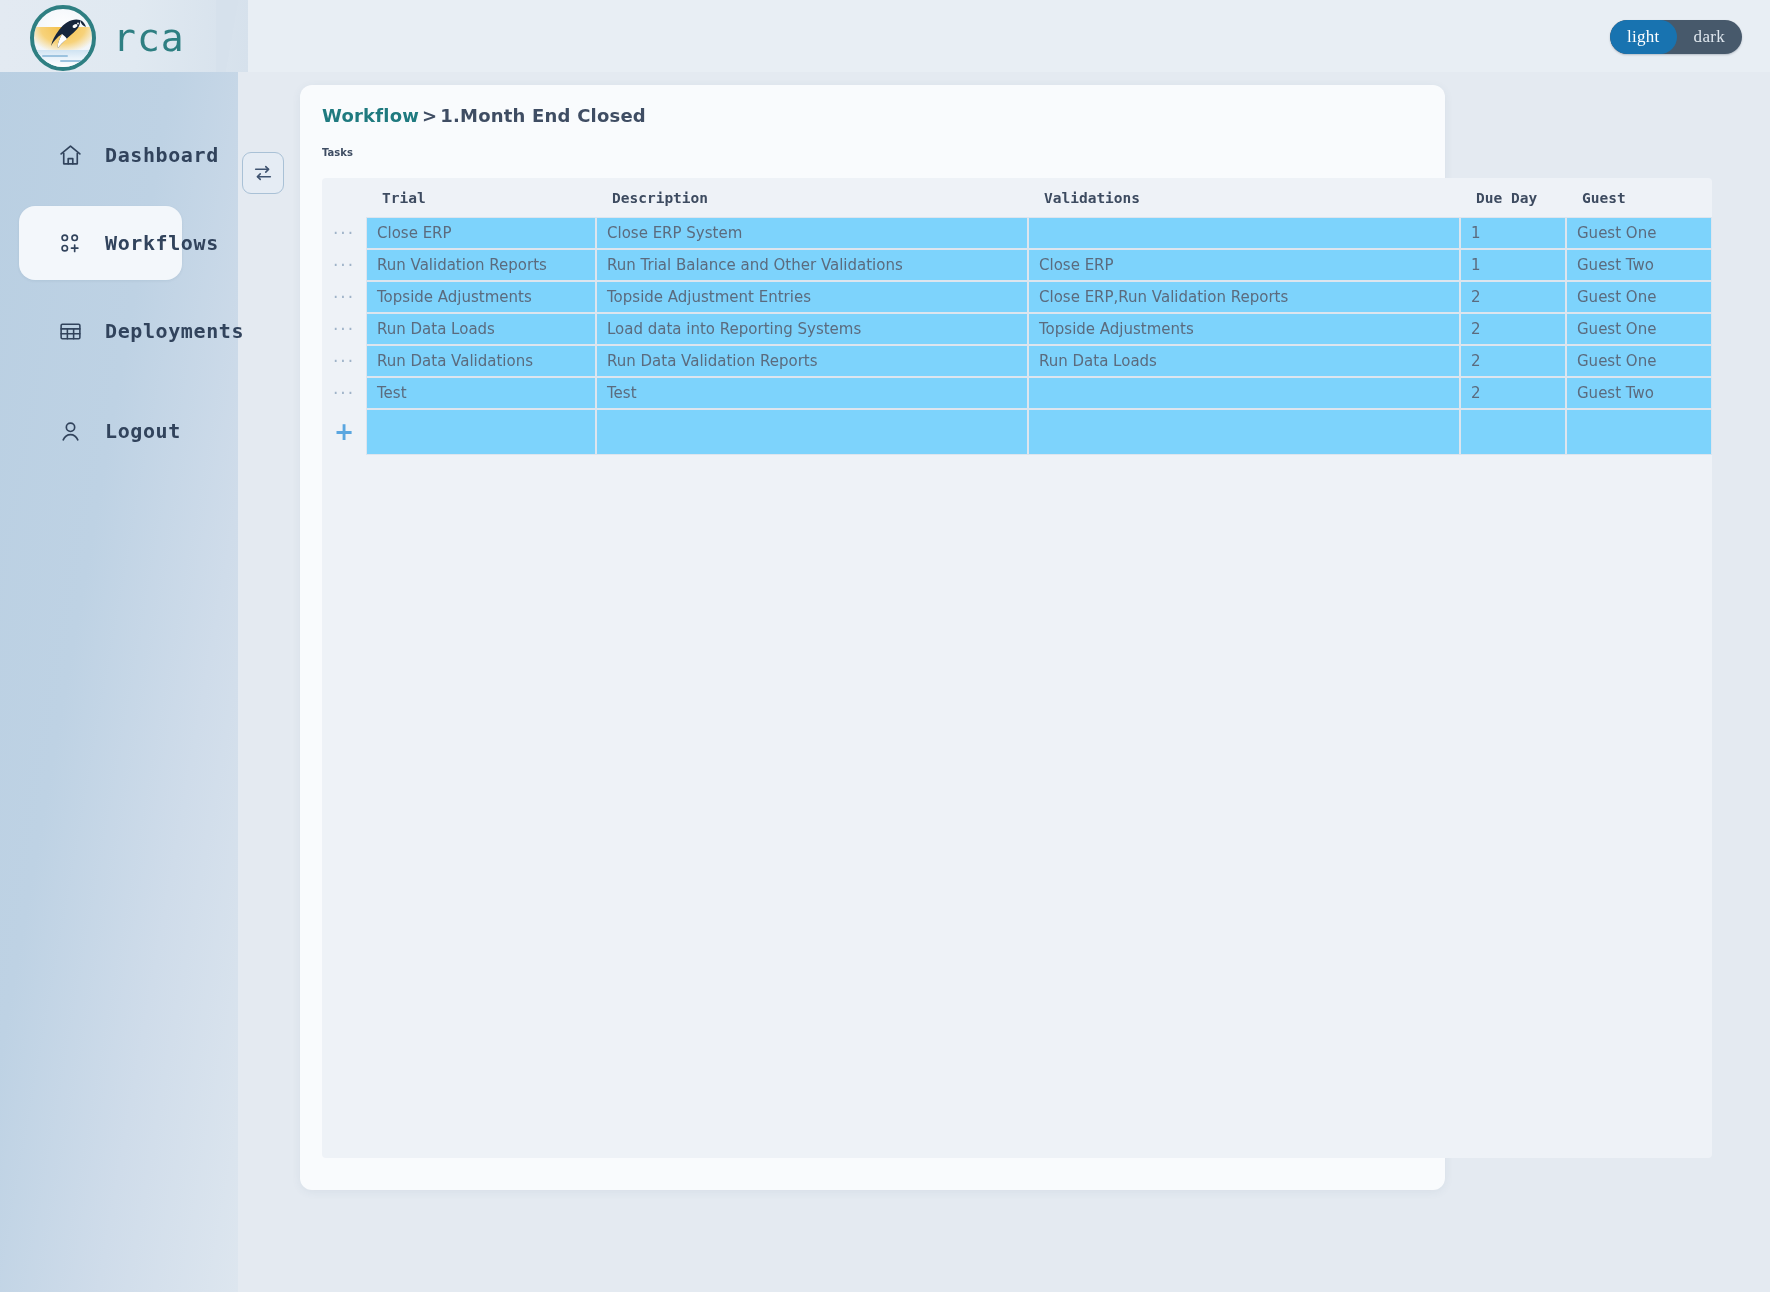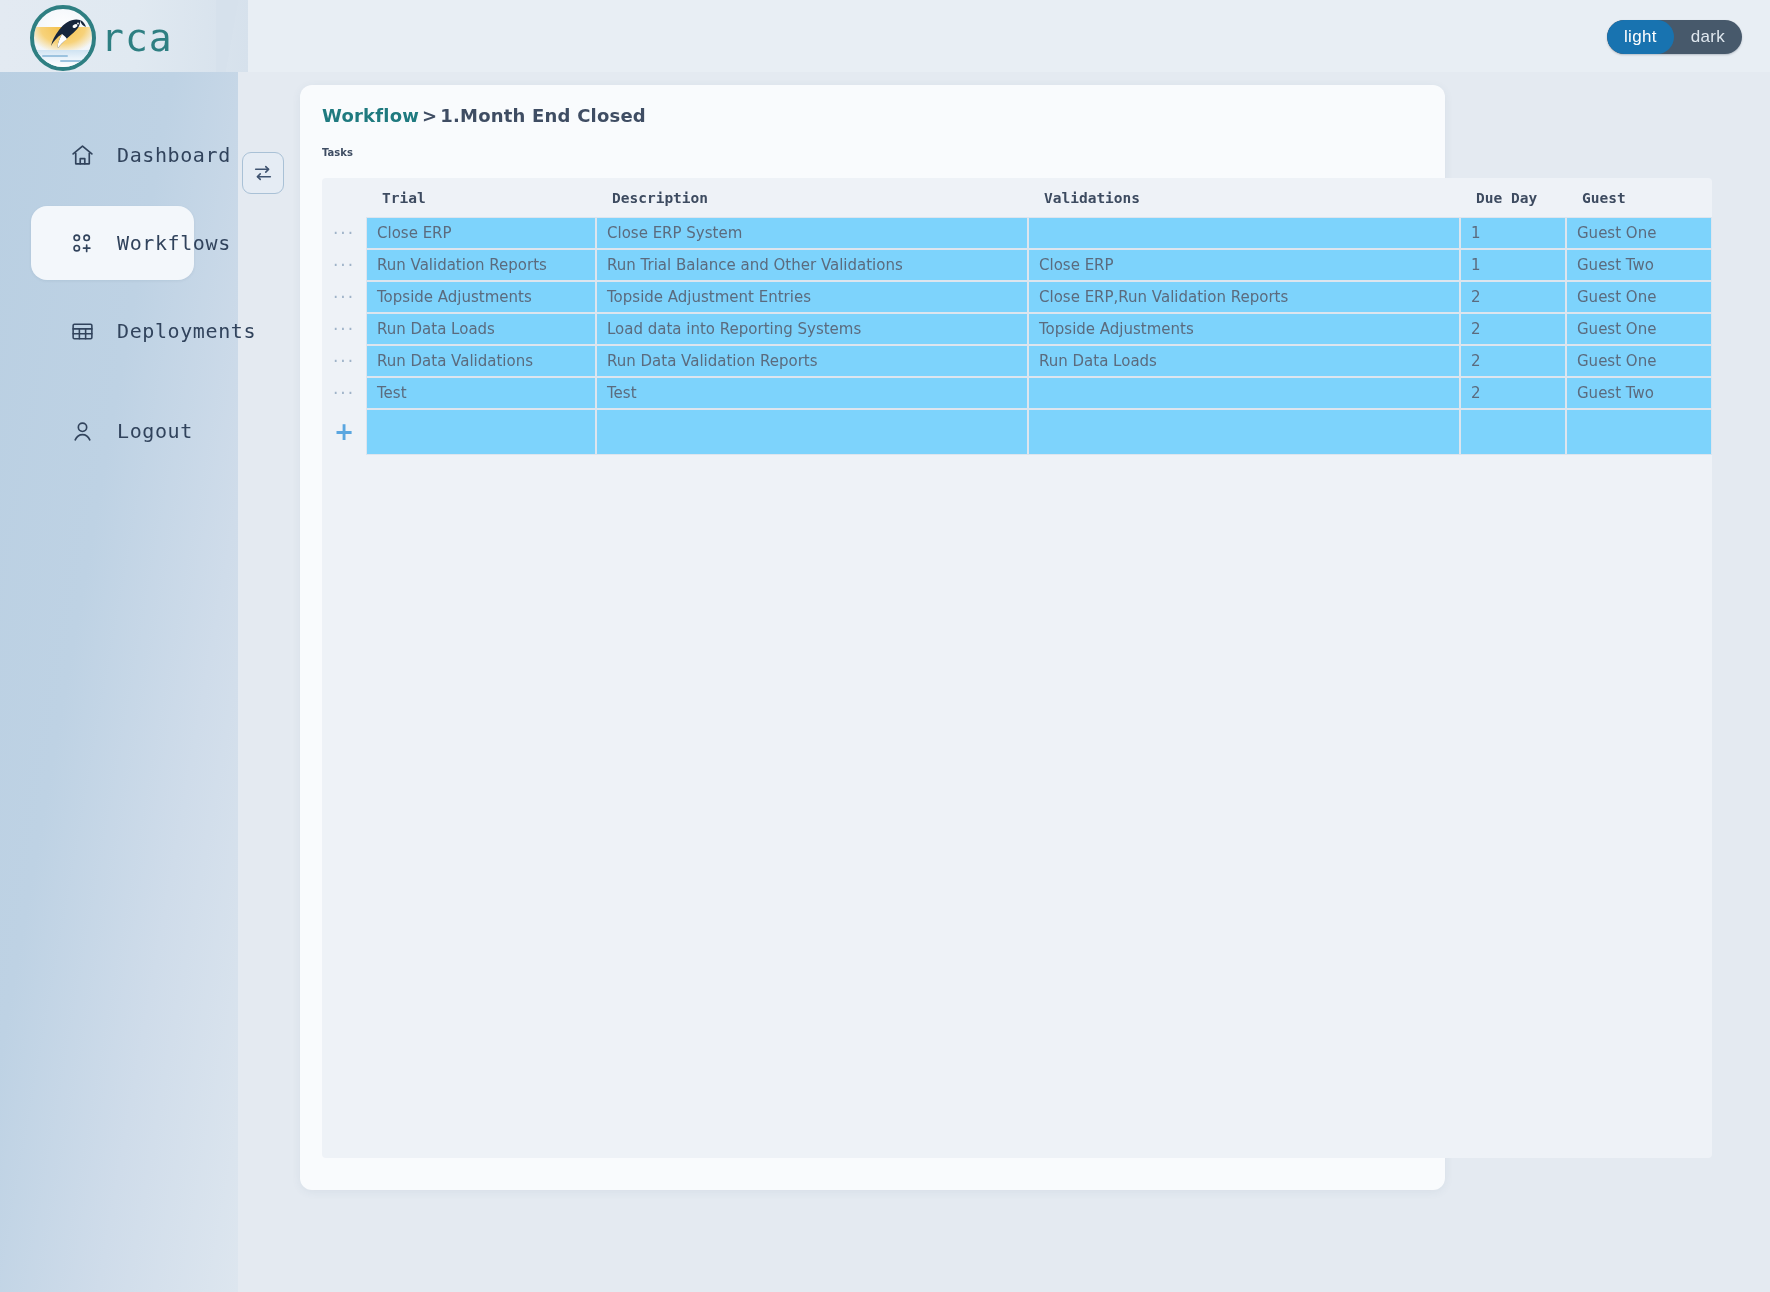--- a/index.html
+++ b/index.html
@@ -41,21 +41,21 @@
     width: 32px; height: 72px;
     background: linear-gradient(100deg, #d6e1ec 0%, #d6e1ec 50%, transparent 50.5%);
     clip-path: polygon(0 0, 100% 0, 55% 100%, 0 100%);
   }
 
   #logo-row {
     position: absolute;
     left: 30px; top: 5px;
     display: flex;
     align-items: center;
-    gap: 3px;
+    gap: 15px;
     z-index: 3;
     justify-content: space-between;
   }
 
   .orca-mark {
     width: 66px; height: 66px;
     border-radius: 50%;
     border: 4px solid #2e7f82;
     background: radial-gradient(circle at 50% 35%, #ffffff 0%, #f3f7fb 55%, #e9f0f6 100%);
     position: relative;
@@ -101,21 +101,21 @@
     width: 42px; height: 42px;
     border-radius: 9px;
     border: 1px solid #a9c1d6;
     background: #e5ecf4;
     display: flex;
     align-items: center;
     justify-content: center;
     z-index: 5;
   }
 
-  .nav-list { position: absolute; left: 12px; top: 118px; width: 200px; }
+  .nav-list { position: absolute; left: 0; top: 118px; width: 200px; font-weight: bold; }
 
   .nav-item {
     display: flex;
     align-items: center;
     gap: 22px;
     height: 74px;
     padding-left: 38px;
     margin: 0 18px 0 19px;
     border-radius: 16px;
     color: #31435c;
@@ -149,21 +149,21 @@
     background: #47596b;
     overflow: hidden;
     box-shadow: 0 1px 2px rgba(30,45,65,0.25);
   }
   #theme-toggle .opt {
     padding: 0 17px;
     display: flex; align-items: center;
     font-size: 17px;
     color: #dfe7ee;
     letter-spacing: 0.3px;
-    font-family: Liberation Sans, sans-serif;
+    font-family: Liberation Serif, serif;
   }
   #theme-toggle .opt.sel {
     background: #1873b0;
     color: #ffffff;
     border-radius: 17px;
   }
 
   
   #main-card {
     position: absolute;

